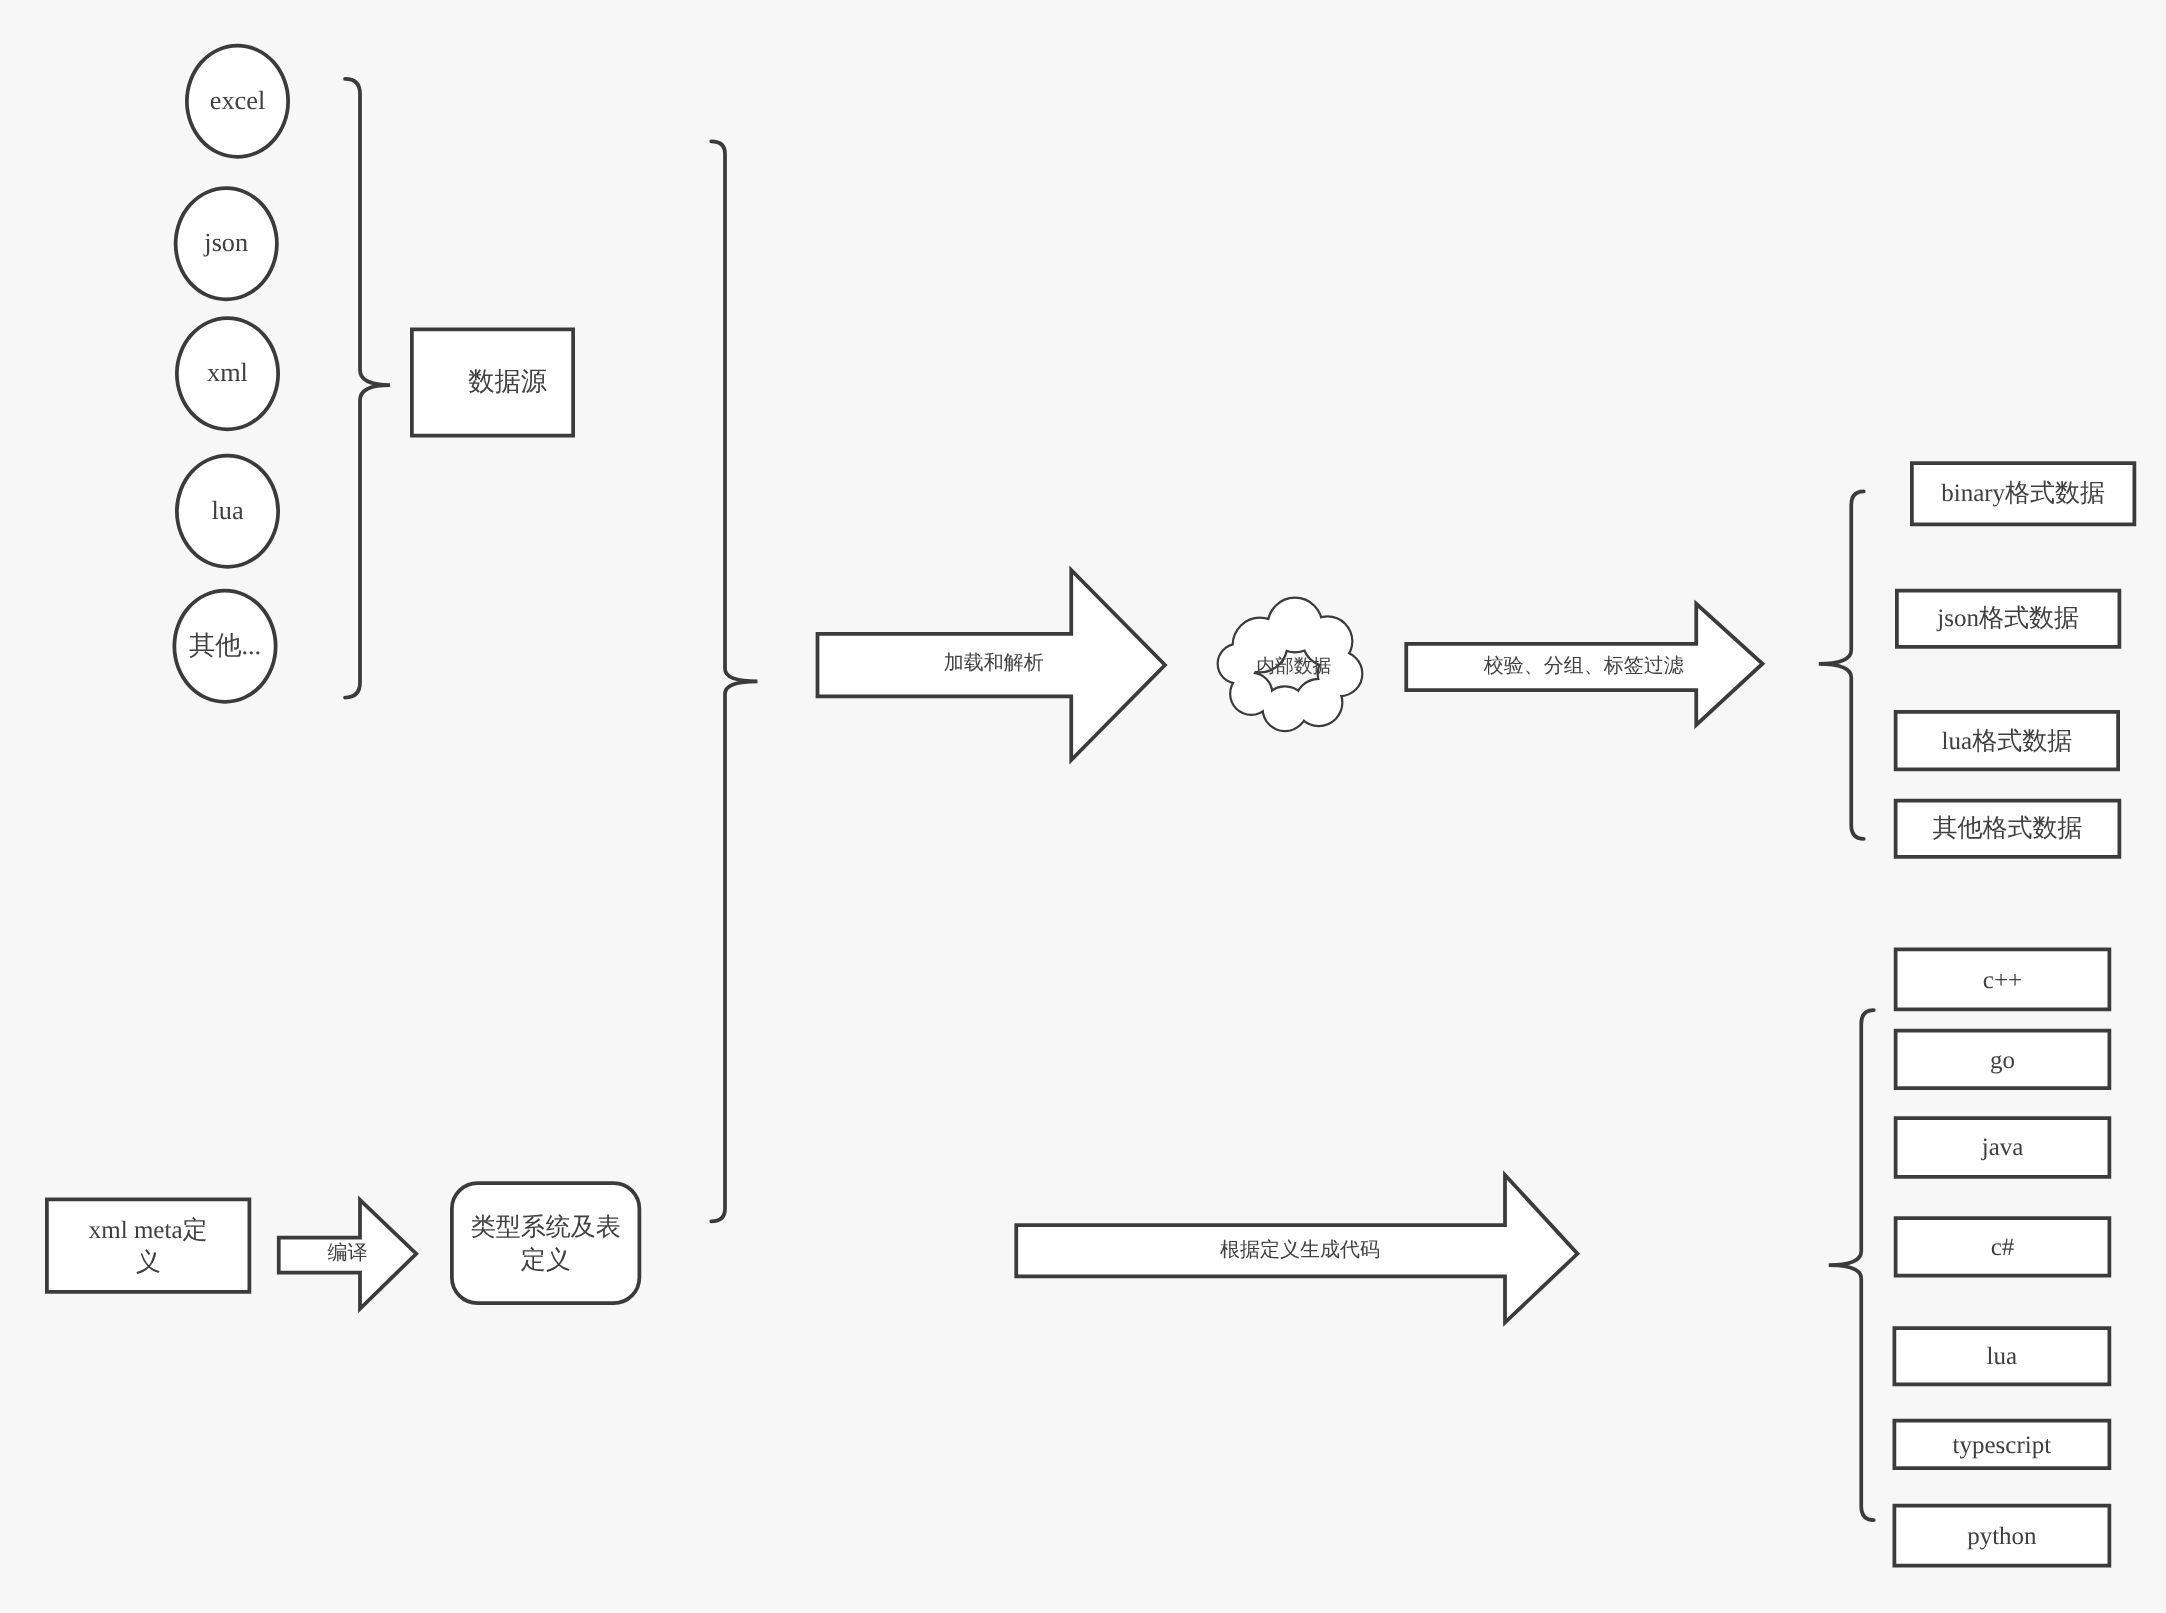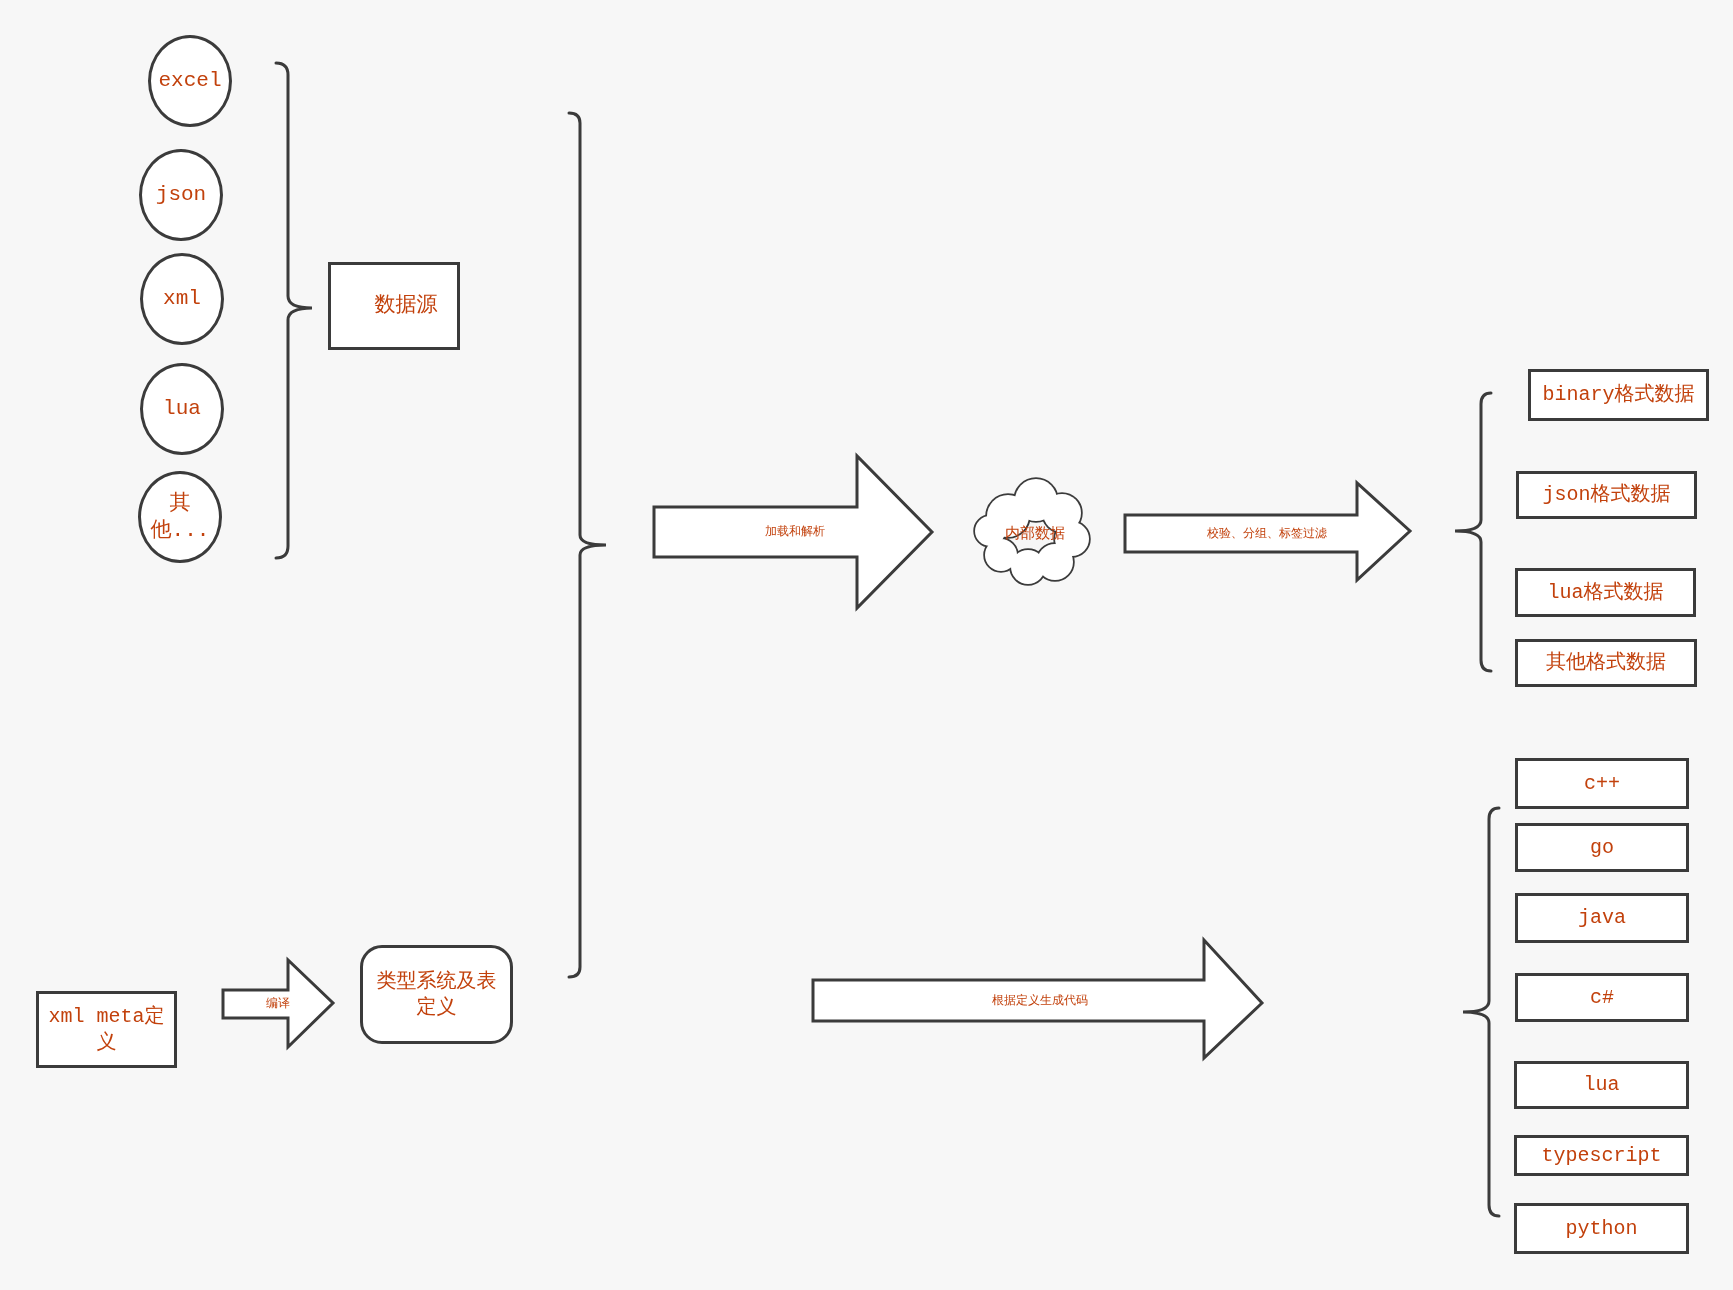--- a/index.html
+++ b/index.html
@@ -1,22 +1,22 @@
 <!DOCTYPE html>
 <html><head>
 <meta charset="utf-8">
 <style>
   html, body { margin: 0; padding: 0; background: #f7f7f7; }
   .canvas {
     position: relative;
     width: 1733px;
     height: 1290px;
     background: #f7f7f7;
-    font-family: Liberation Mono, monospace;
-    color: #c2410c;
+    font-family: Liberation Serif, serif;
+    color: #404040;
     overflow: hidden;
   }
   .layer { position: absolute; left: 0; top: 0; width: 1733px; height: 1290px; }
   .brace { fill: none; stroke: #3b3b3b; stroke-width: 3; stroke-linecap: round; }
   .block-arrow { fill: #ffffff; stroke: #3b3b3b; stroke-width: 3; stroke-linejoin: miter; }
   .cloud-outline circle { fill: #ffffff; stroke: #3b3b3b; stroke-width: 3.5; }
   .cloud-cover circle { fill: #ffffff; stroke: none; }
   .node {
     position: absolute;
     box-sizing: border-box;
@@ -29,21 +29,21 @@
     text-align: center;
     font-size: 20px;
     line-height: 1.3;
   }
   .ellipse { border-radius: 50%; font-size: 21px; }
   .rounded { border-radius: 22px; }
   .arrow-label, .cloud-label {
     position: absolute;
     transform: translate(-50%, -50%);
     white-space: nowrap;
-    font-size: 12px;
+    font-size: 16px;
   }
   .cloud-label { font-size: 15px; }
   .big-label { font-size: 21px; padding-left: 24px; }
 </style>
 </head>
 <body>
 
 <div class="canvas">
 
   <svg class="layer" viewBox="0 0 1733 1290">
@@ -117,21 +117,21 @@
   <div class="node" style="left:1516px;top:471px;width:181px;height:48px">
     <span>json格式数据</span>
   </div>
   <div class="node" style="left:1515px;top:568px;width:181px;height:49px">
     <span>lua格式数据</span>
   </div>
   <div class="node" style="left:1515px;top:639px;width:182px;height:48px">
     <span>其他格式数据</span>
   </div>
 
-  <div class="node" style="left:36px;top:991px;width:141px;height:77px">
+  <div class="node" style="left:36px;top:958px;width:165px;height:77px">
     <div>xml meta定</div>
     <div>义</div>
   </div>
 
   <div class="node rounded" style="left:360px;top:945px;width:153px;height:99px">
     <div>类型系统及表</div>
     <div>定义</div>
   </div>
 
   <div class="node" style="left:1515px;top:758px;width:174px;height:51px">

